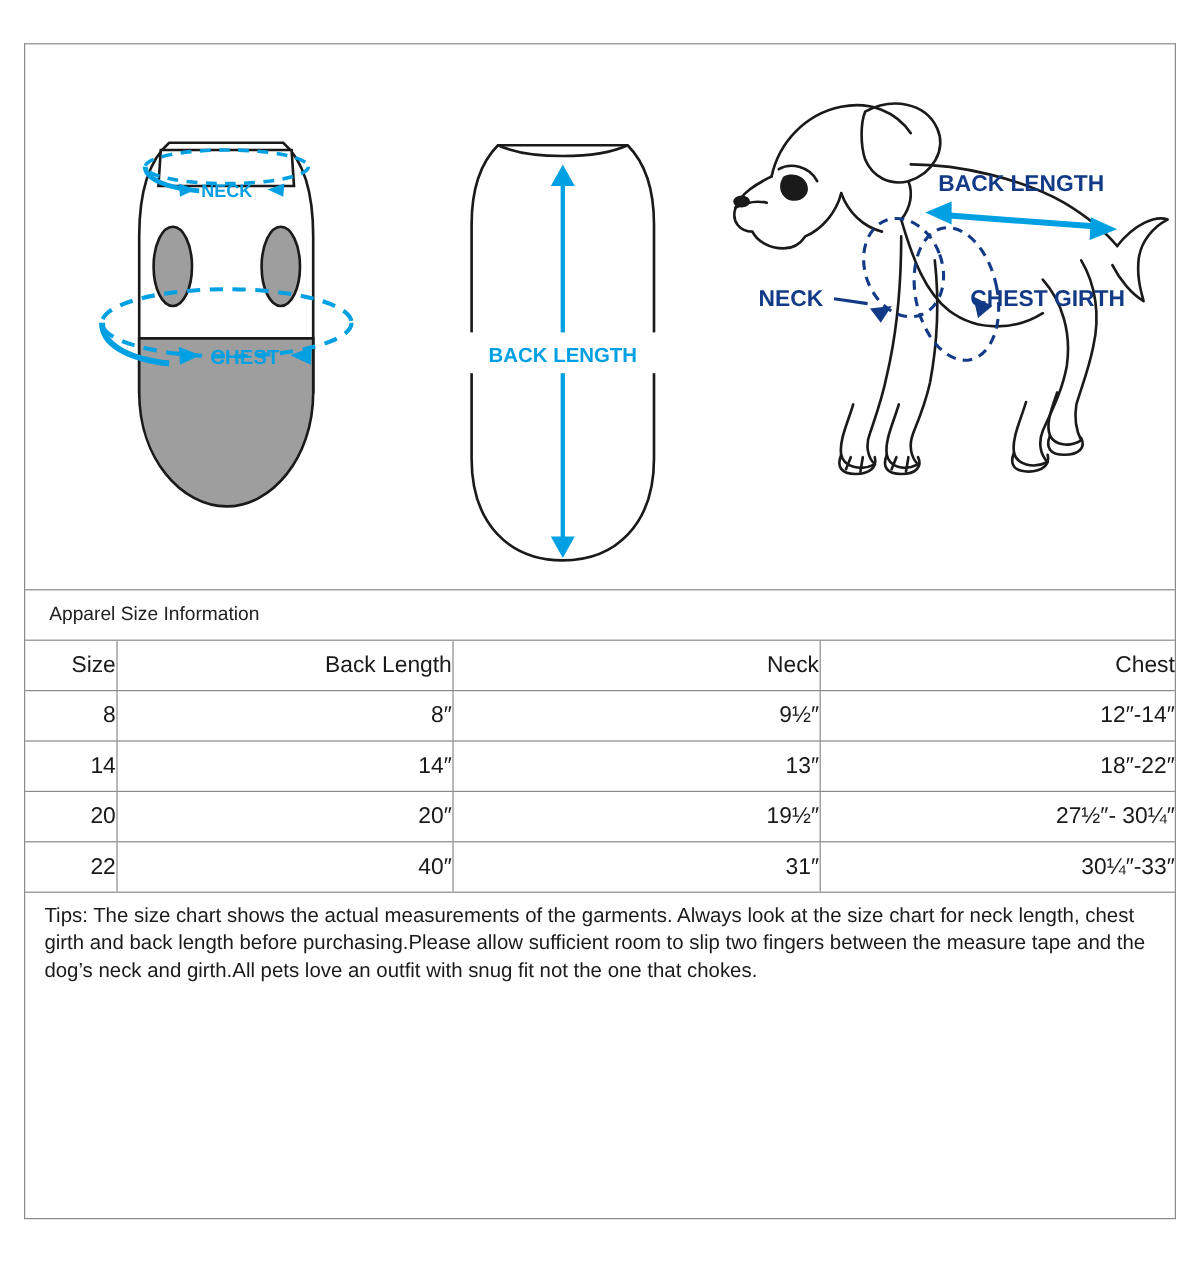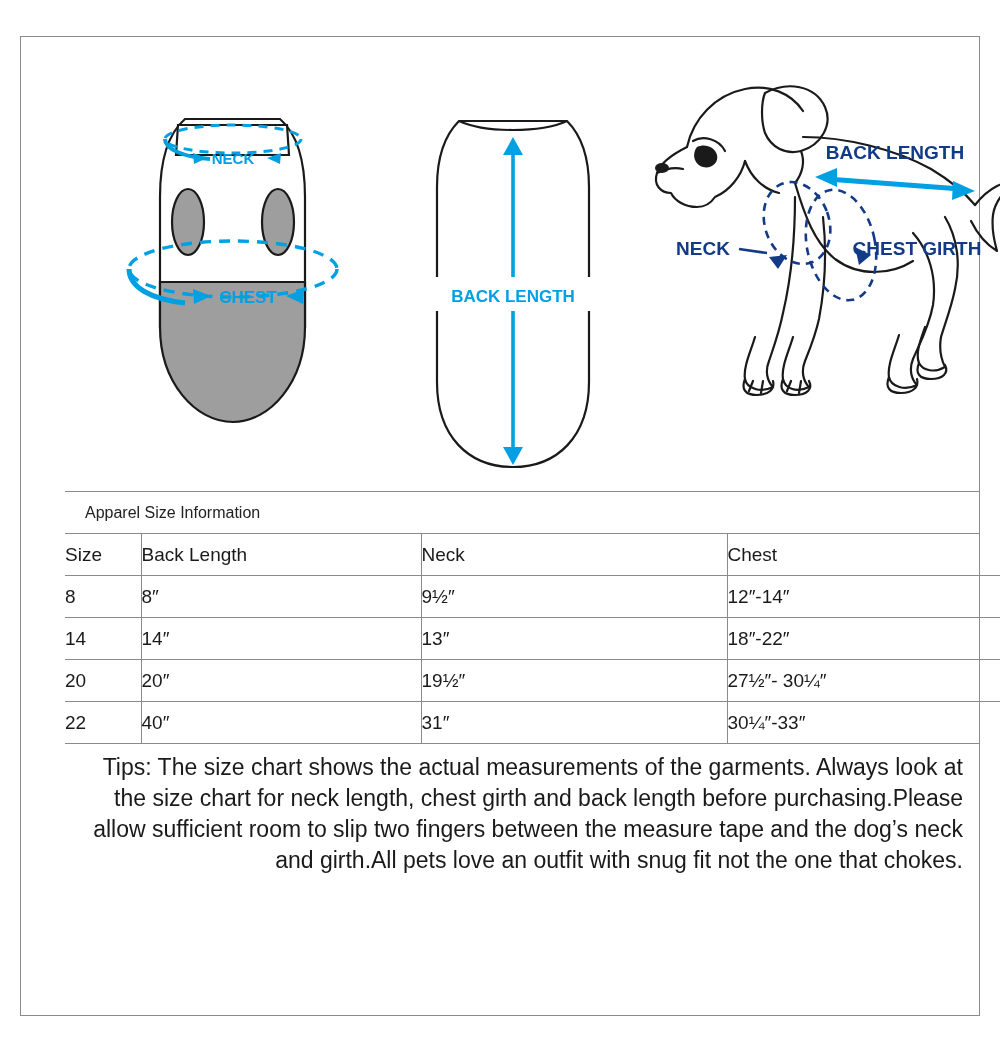--- a/index.html
+++ b/index.html
@@ -22,21 +22,20 @@
   }
   .sheet {
     position: absolute;
     left: 20px;
     top: 36px;
     width: 960px;
     height: 980px;
     border: 1px solid #8a8a8a;
     box-sizing: border-box;
     background: #fff;
-    padding-left: 44px;
   }
   
   .diagrams {
     position: relative;
     height: 455px;
     border-bottom: 1px solid #8a8a8a;
     box-sizing: border-box;
   }
   .diag {
     position: absolute;
@@ -60,45 +59,44 @@
     border-collapse: collapse;
     table-layout: fixed;
   }
   table.size-table col.c-size   { width: 76px; }
   table.size-table col.c-back   { width: 280px; }
   table.size-table col.c-neck   { width: 306px; }
   table.size-table col.c-chest  { width: 296px; }
   table.size-table th, table.size-table td {
     border: 1px solid #8a8a8a;
     border-top: none;
-    text-align: left;
+    text-align: right;
     font-size: 19px;
     font-weight: normal;
     color: #1a1a1a;
     height: 41px;
     padding: 0;
   }
   table.size-table th {
     font-size: 19px;
     height: 41px;
   }
   table.size-table tr td:first-child,
   table.size-table tr th:first-child { border-left: none; }
   table.size-table tr td:last-child,
   table.size-table tr th:last-child { border-right: none; }
   table.size-table tr:last-child td { border-bottom: none; }
 
   .tips {
     border-top: 1px solid #8a8a8a;
     padding: 8px 16px 10px 16px;
-    font-size: 23px;
+    font-size: 17px;
     line-height: 1.35;
     color: #1a1a1a;
     box-sizing: border-box;
-    text-align: right;
   }
   .lbl-cyan {
     fill: #00a0e3;
     font-family: "Liberation Sans", sans-serif;
     font-weight: bold;
   }
   .lbl-navy {
     fill: #123a86;
     font-family: "Liberation Sans", sans-serif;
     font-weight: bold;

